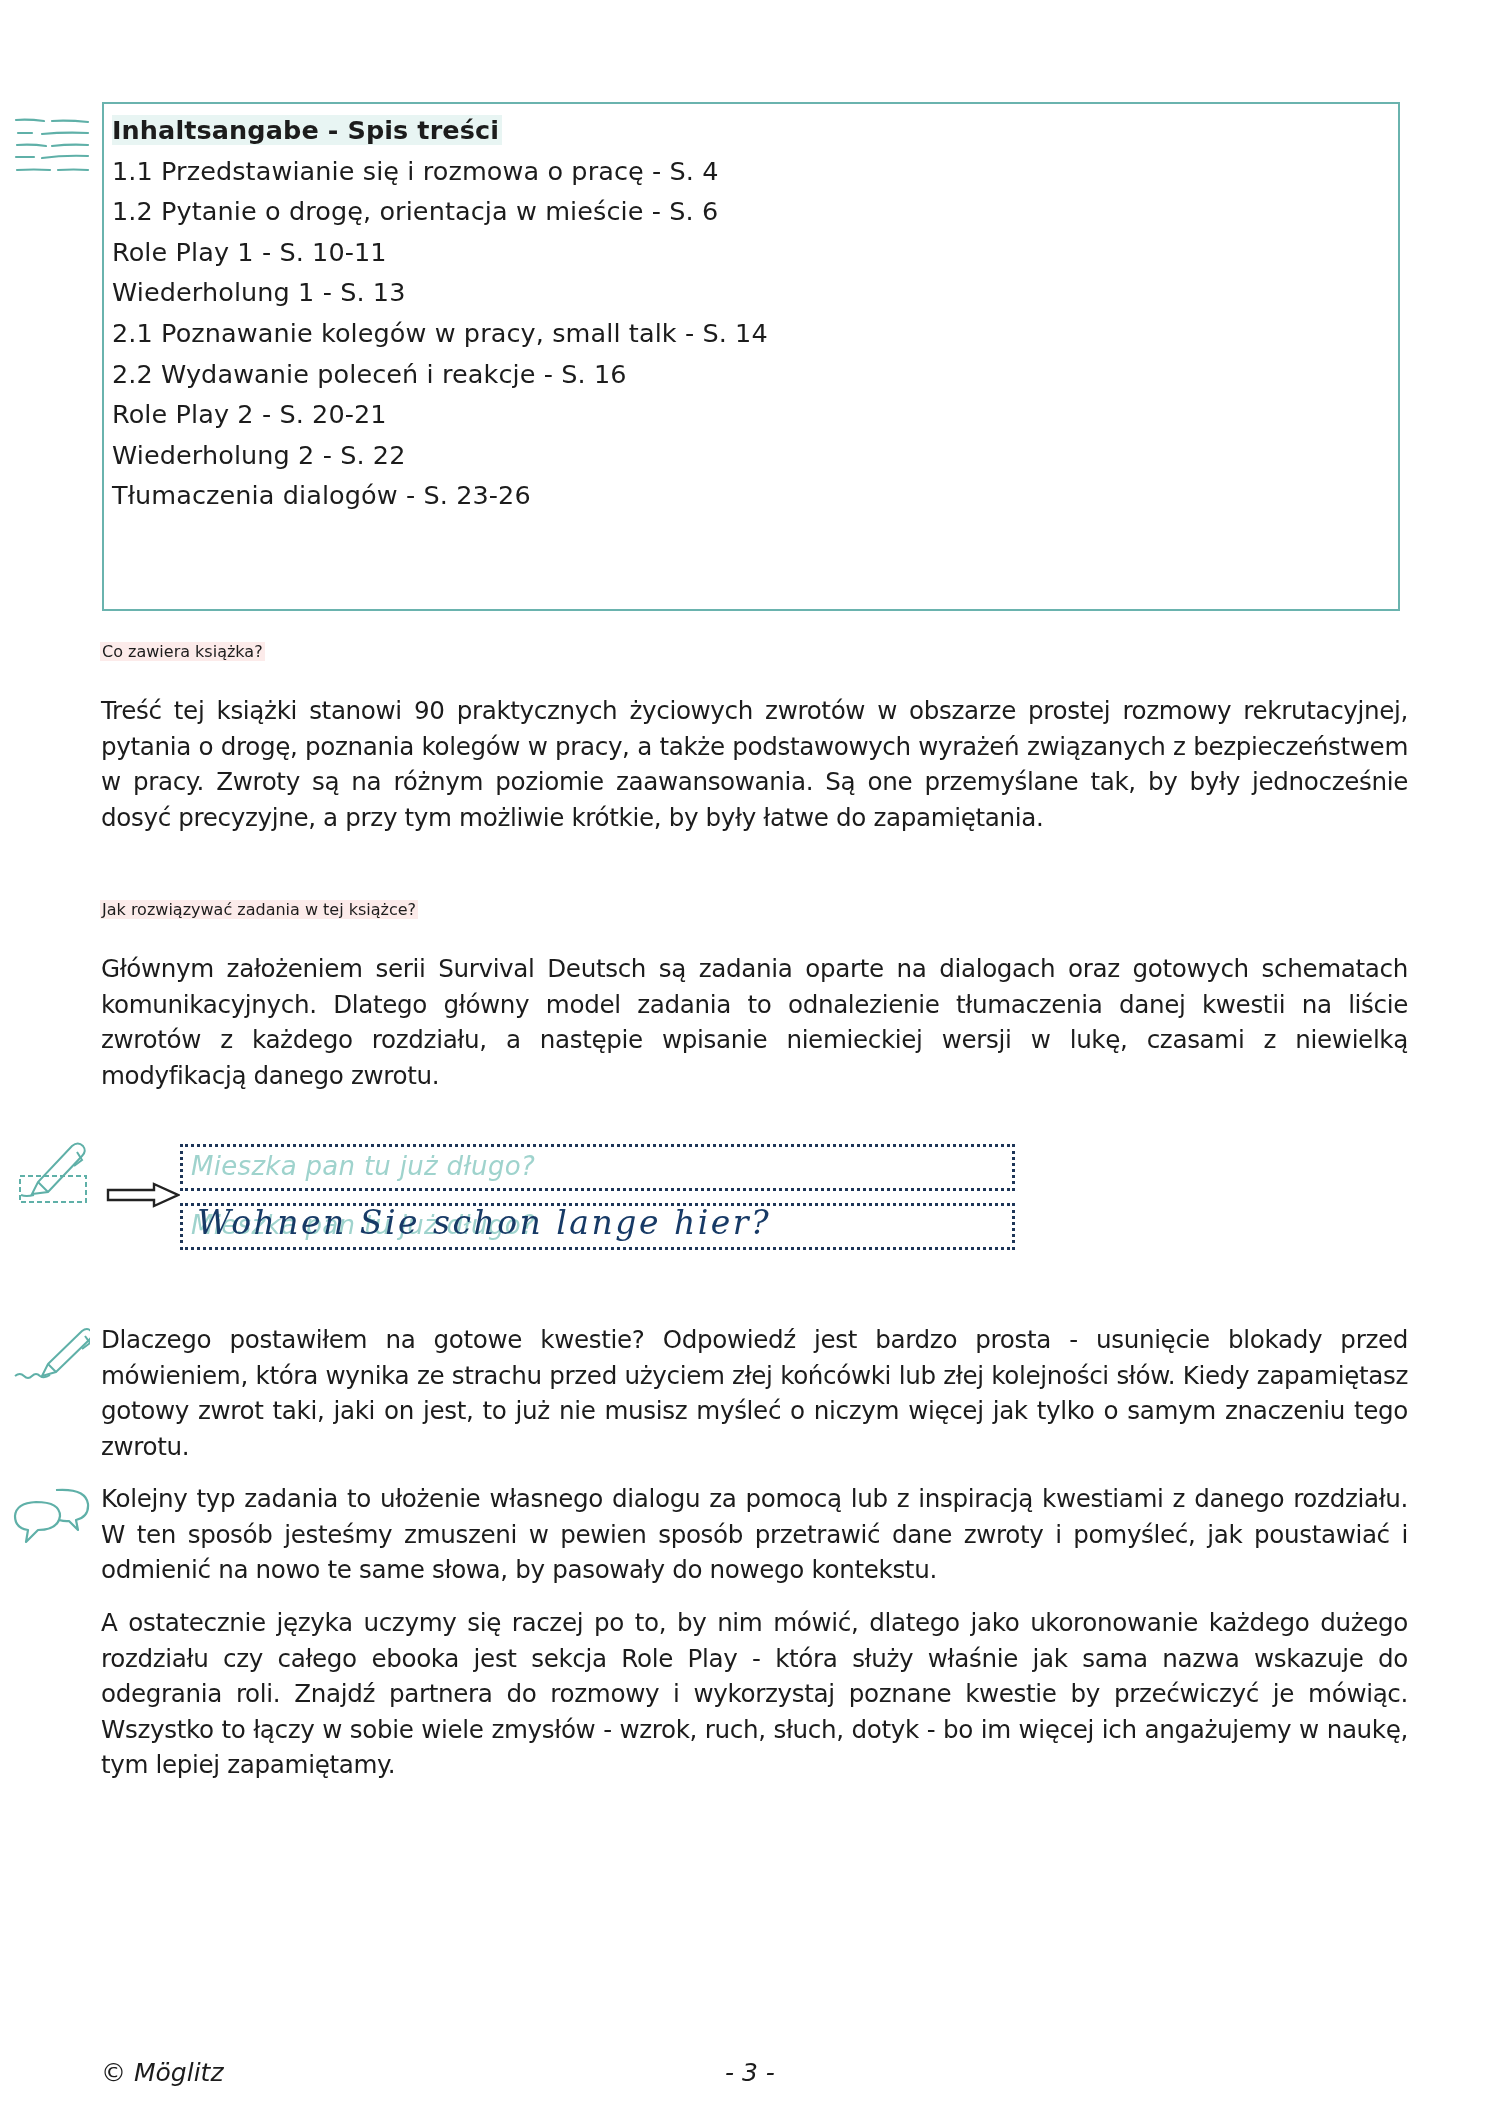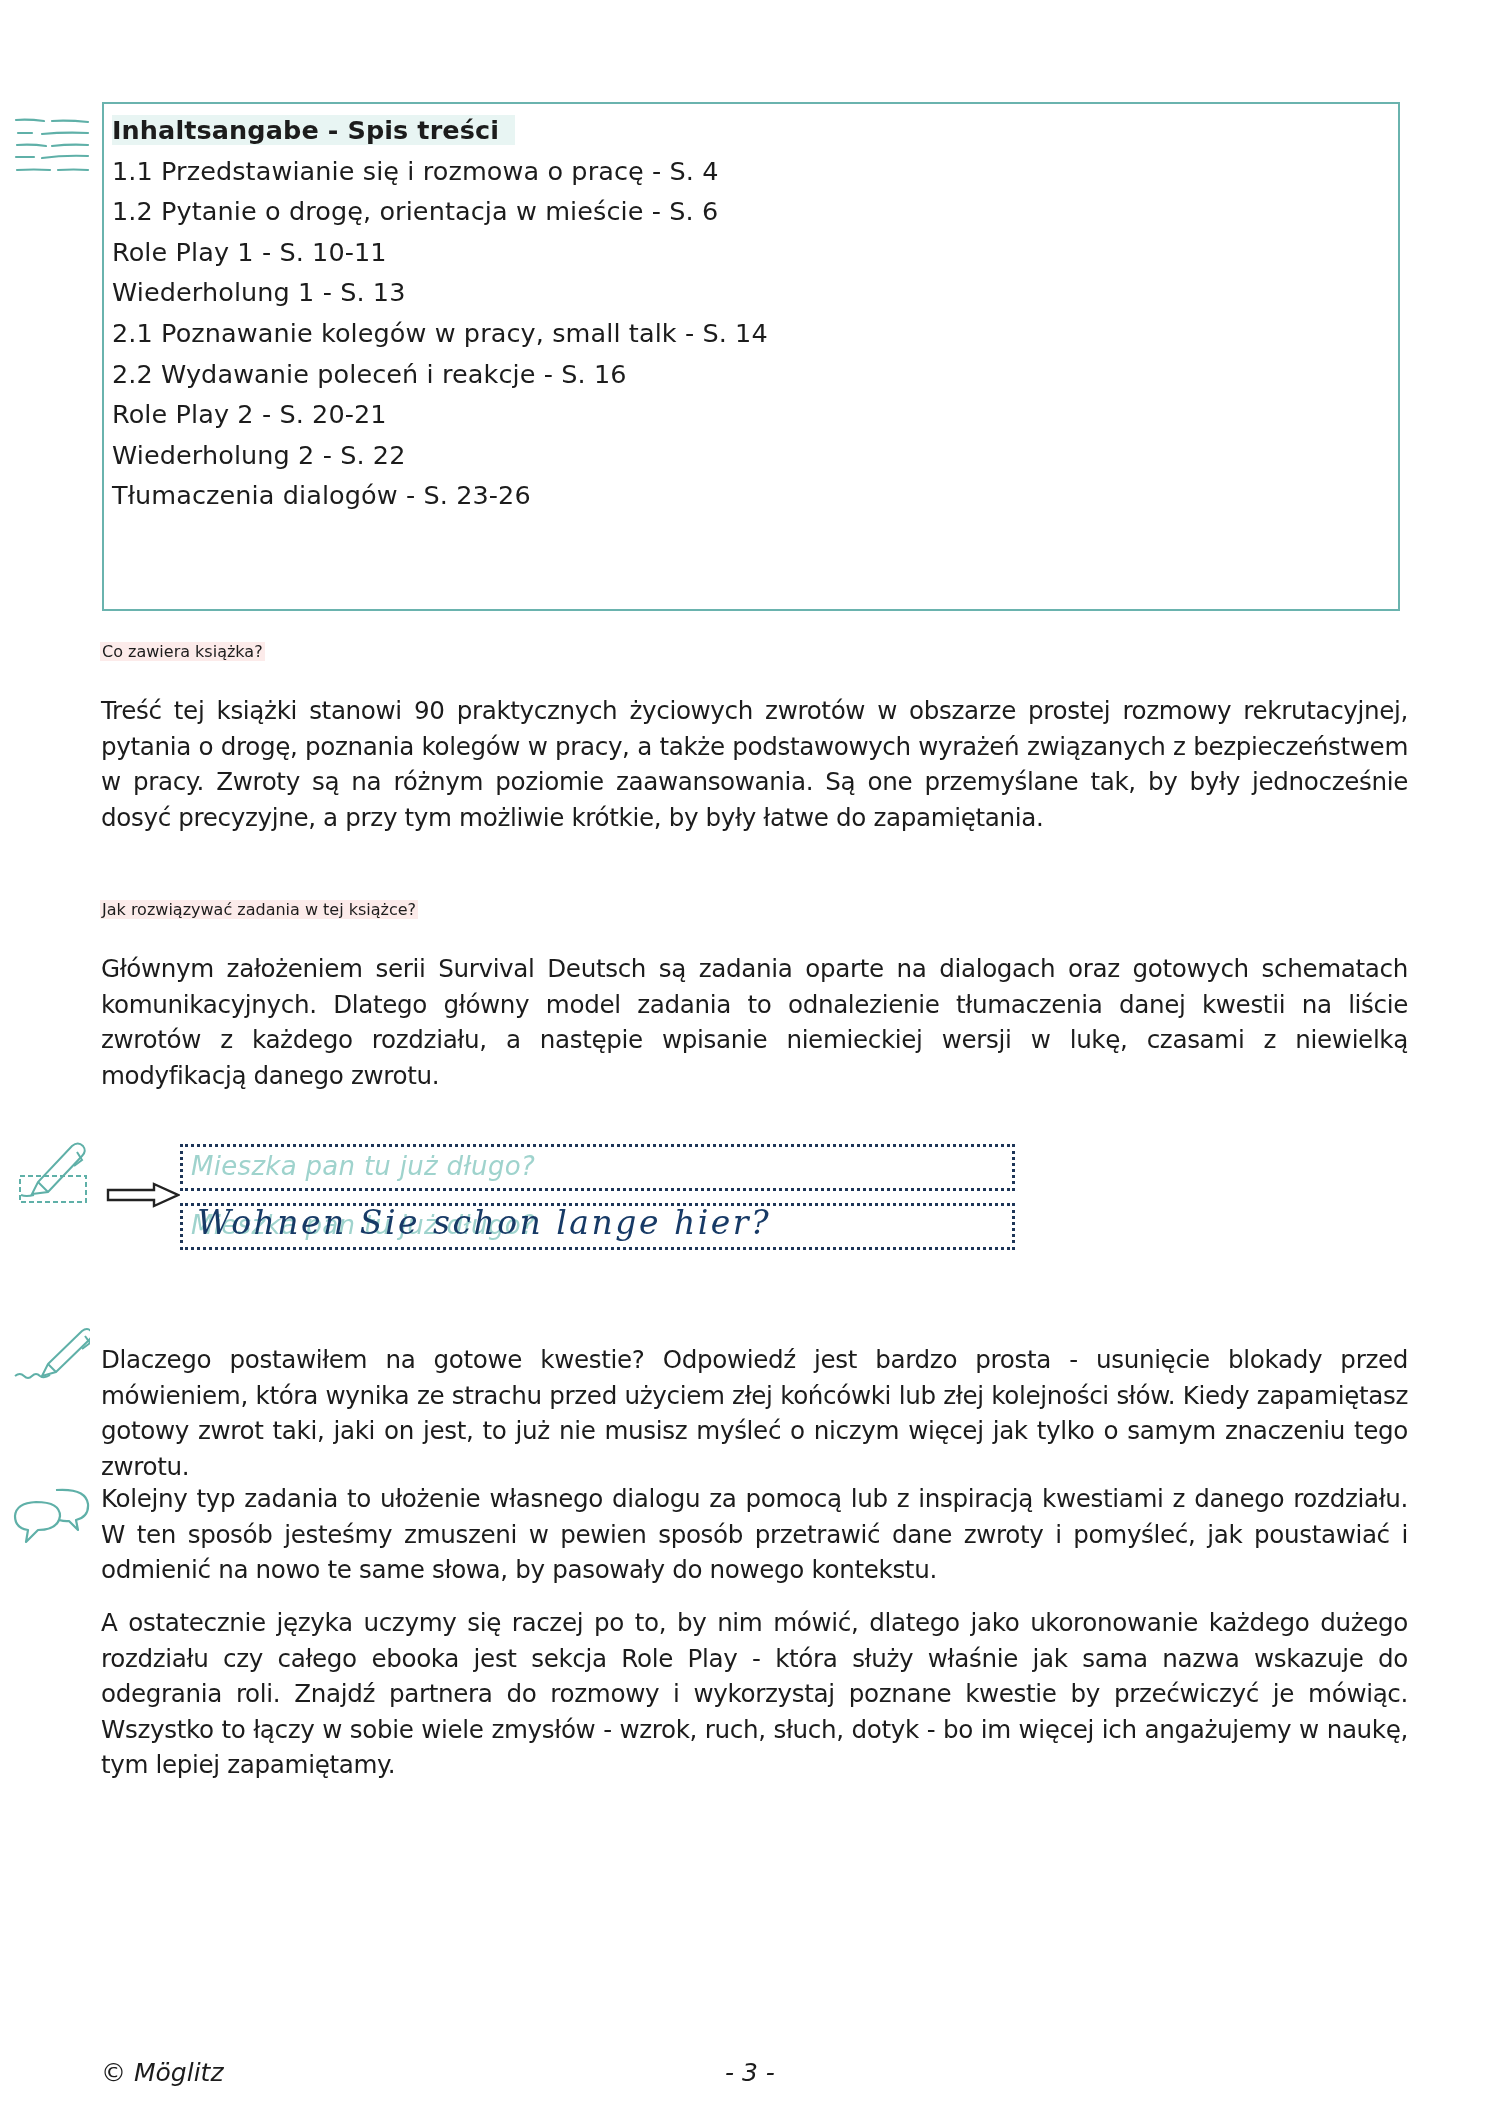--- a/index.html
+++ b/index.html
@@ -8,21 +8,21 @@
   .abs { position: absolute; }
 
   
   .toc-icon { left: 14px; top: 116px; width: 76px; height: 60px; }
   .toc-box { left: 102px; top: 102px; width: 1294px; height: 505px;
              border: 2px solid #6ab3ae; box-sizing: content-box; }
   .toc-list { position: absolute; left: 8px; top: 6px; margin: 0; padding: 0; list-style: none; }
   .toc-list li { font-size: 25.5px; line-height: 40.6px; height: 40.6px; white-space: nowrap; letter-spacing: 0.1px; }
   .toc-title { font-weight: normal; }
   .toc-page { font-weight: normal; }
-  .toc-heading { background: #e8f5f3; font-weight: bold; padding-right: 16px; }
+  .toc-heading { background: #e8f5f3; font-weight: bold; padding-right: 3px; }
 
   
   .sec-heading { font-size: 16px; line-height: 34px; background: #fcebea; padding: 0 2px 0 2px; }
   .para { left: 101px; width: 1307px; font-size: 24.6px; line-height: 35.6px; text-align: justify;
           text-align-last: left; margin: 0; letter-spacing: -0.35px; word-spacing: 0px; }
 
   
   .ex-box { left: 180px; width: 835px; height: 47px; border: 3px dotted #1d3557; box-sizing: border-box; margin-top: 28px; }
   .ex-placeholder { position: absolute; left: 8px; top: 4px; font-style: italic; font-size: 26px;
                     color: #9fd3cd; white-space: nowrap; letter-spacing: 0.3px; }
@@ -100,21 +100,21 @@
 </div>
 
 <svg class="abs pen-icon" viewBox="0 0 78 58">
   <g stroke="#5fb0a8" stroke-width="2" fill="none" stroke-linejoin="round">
     <path d="M30 50 L36 38 L70 5 Q75 1 79 5 Q82 9 77 14 L44 46 Z"></path>
     <path d="M36 38 L44 46"></path>
     <path d="M73 10 L78 17 L70 23"></path>
     <path d="M3 50 Q8 46 12 50 Q16 54 20 50 Q24 46 28 50 Q32 53 38 49"></path>
   </g>
 </svg>
-<p class="abs para" style="top:1322px;margin-top:20px;">Dlaczego postawiłem na gotowe kwestie? Odpowiedź jest bardzo prosta - usunięcie blokady przed mówieniem, która wynika ze strachu przed użyciem złej końcówki lub złej kolejności słów. Kiedy zapamiętasz gotowy zwrot taki, jaki on jest, to już nie musisz myśleć o niczym więcej jak tylko o samym znaczeniu tego zwrotu.</p>
+<p class="abs para" style="top:1322px;">Dlaczego postawiłem na gotowe kwestie? Odpowiedź jest bardzo prosta - usunięcie blokady przed mówieniem, która wynika ze strachu przed użyciem złej końcówki lub złej kolejności słów. Kiedy zapamiętasz gotowy zwrot taki, jaki on jest, to już nie musisz myśleć o niczym więcej jak tylko o samym znaczeniu tego zwrotu.</p>
 
 <svg class="abs chat-icon" viewBox="0 0 80 64">
   <g stroke="#5fb0a8" stroke-width="2.2" fill="#ffffff" stroke-linejoin="round">
     <path d="M44 6 Q74 4 76 20 Q77 33 64 36 L66 46 L57 37 Q40 38 37 24"></path>
     <path d="M24 18 Q4 19 3 32 Q3 44 16 46 L14 58 L26 46 Q46 46 48 32 Q48 18 24 18 Z"></path>
   </g>
 </svg>
 <p class="abs para" style="top:1481px;">Kolejny typ zadania to ułożenie własnego dialogu za pomocą lub z inspiracją kwestiami z danego rozdziału. W ten sposób jesteśmy zmuszeni w pewien sposób przetrawić dane zwroty i pomyśleć, jak poustawiać i odmienić na nowo te same słowa, by pasowały do nowego kontekstu.</p>
 
 <p class="abs para" style="top:1605px;">A ostatecznie języka uczymy się raczej po to, by nim mówić, dlatego jako ukoronowanie każdego dużego rozdziału czy całego ebooka jest sekcja Role Play - która służy właśnie jak sama nazwa wskazuje do odegrania roli. Znajdź partnera do rozmowy i wykorzystaj poznane kwestie by przećwiczyć je mówiąc. Wszystko to łączy w sobie wiele zmysłów - wzrok, ruch, słuch, dotyk - bo im więcej ich angażujemy w naukę, tym lepiej zapamiętamy.</p>

